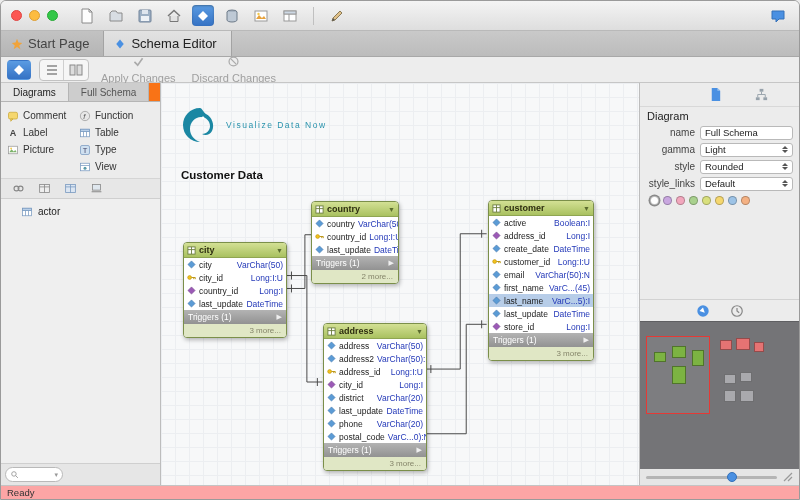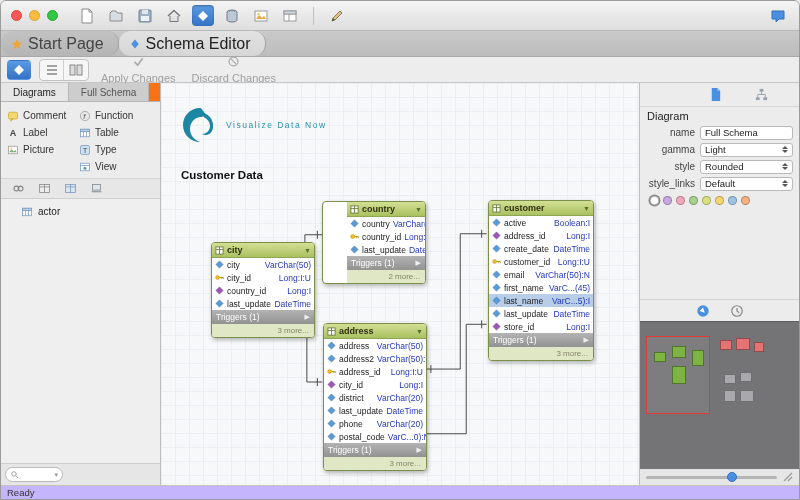--- a/index.html
+++ b/index.html
@@ -17,21 +17,21 @@
   .tb-icons { display:flex; gap:7px; align-items:center; }
   .tb-btn { width:22px; height:21px; display:inline-flex; align-items:center; justify-content:center; border-radius:4px; cursor:default; }
   .tb-btn.pressed { background:linear-gradient(#5a9be2,#3572c4); box-shadow:inset 0 1px 2px rgba(0,0,0,.3); }
   .tb-sep { width:1px; height:18px; background:#c0c0c0; margin:0 8px; }
   .tb-right { margin-left:auto; display:flex; }
   .icn { display:inline-flex; align-items:center; justify-content:center; }
   .icn svg { width:16px; height:16px; }
 
   
   .tabbar { height:26px; flex:0 0 26px; background:linear-gradient(#c9c9c9,#bcbcbc); border-bottom:1px solid #a8a8a8; display:flex; align-items:stretch; }
-  .tab { display:flex; align-items:center; gap:5px; padding:0 14px 0 10px; font-size:16px; color:#444; background:linear-gradient(#c2c2c2,#b5b5b5); border-right:1px solid #a3a3a3; cursor:default;border-radius:12px; }
+  .tab { display:flex; align-items:center; gap:5px; padding:0 14px 0 10px; font-size:13px; color:#444; background:linear-gradient(#c2c2c2,#b5b5b5); border-right:1px solid #a3a3a3; cursor:default; }
   .tab .icn svg{ width:12px; height:12px; }
   .tab.active { background:linear-gradient(#e2e2e2,#d6d6d6); color:#222; }
 
   
   .editbar { height:26px; flex:0 0 26px; background:#ededed; border-bottom:1px solid #c6c6c6; display:flex; align-items:center; padding:0 6px; gap:8px; }
   .eb-btn { width:24px; height:20px; display:inline-flex; align-items:center; justify-content:center; border-radius:4px; border:1px solid transparent; }
   .eb-btn.pressed { background:linear-gradient(#5a9be2,#3572c4); }
   .eb-group { display:flex; border:1px solid #c2c2c2; border-radius:4px; overflow:hidden; background:#f6f6f6; }
   .eb-group .eb-btn { border-radius:0; border:none; border-right:1px solid #cfcfcf; }
   .eb-group .eb-btn:last-child { border-right:none; }
@@ -110,21 +110,21 @@
   .mm-green { background:#7cb342; }
   .mm-red { background:#e57373; }
   .mm-gray { background:#a9a9ad; }
   .mm-viewport { position:absolute; border:1px solid #e53935; background:rgba(255,255,255,.07); }
   .zoomrow { height:16px; display:flex; align-items:center; padding:0 6px; gap:6px; background:#e6e6e6; }
   .zoom-track { position:relative; flex:1; height:3px; background:#b5b5b5; border-radius:2px; }
   .zoom-thumb { position:absolute; top:-3.5px; left:62%; width:10px; height:10px; border-radius:50%; background:#4a90e2; border:1px solid #3570b8; }
   .grip svg { width:10px; height:10px; }
 
   
-  .statusbar { height:14px; flex:0 0 14px; background:#c4b5fd; border-top:1px solid #c4c4c4; display:flex; align-items:center; padding:0 6px; font-size:9.5px; color:#333;text-align:right; }
+  .statusbar { height:14px; flex:0 0 14px; background:#fca5a5; border-top:1px solid #c4c4c4; display:flex; align-items:center; padding:0 6px; font-size:9.5px; color:#333;text-align:right; }
 </style>
 </head>
 <body>
 
 <div class="window">
 
   <div class="titlebar">
     <div class="traffic">
       <span class="light red"></span>
       <span class="light yellow"></span>
@@ -441,21 +441,21 @@
         <path d="M157 296.5 V304.5"></path>
         <path d="M131 189.5 V197.5"></path>
         <path d="M327 151.5 H300.5 V287.5 H266"></path>
         <path d="M322 147.5 V155.5"></path>
         <path d="M271 283.5 V291.5"></path>
         <path d="M327 242.5 H306.5 V352.5 H266"></path>
         <path d="M322 238.5 V246.5"></path>
       </svg>
 
       <div id="entities">
-          <div class="entity" style="left: 22px; top: 159px; width: 104px; margin-left: 28px;">
+          <div class="entity" style="left: 22px; top: 159px; width: 104px;">
             <div class="entity-header">
               <span class="icn">
                 <svg viewBox="0 0 10 10">
                   <rect x="1" y="1" width="8" height="8" fill="#fff" stroke="#6b7d3e"></rect>
                   <path d="M1 4h8M5 1v8" stroke="#6b7d3e"></path>
                 </svg>
               </span>
               <span class="ename">city</span>
               <span class="tri">▼</span>
             </div>
@@ -495,21 +495,21 @@
               </span>
               <span class="fname">last_update</span>
               <span class="ftype">DateTime</span>
             </div>
             <div class="entity-triggers">
               <span>Triggers (1)</span>
               <span class="arr">▶</span>
             </div>
             <div class="entity-more">3 more...</div>
           </div>
-          <div class="entity" style="left: 161px; top: 118px; width: 104px; padding-left: 24px;">
+          <div class="entity" style="left: 150px; top: 118px; width: 88px;">
             <div class="entity-header">
               <span class="icn">
                 <svg viewBox="0 0 10 10">
                   <rect x="1" y="1" width="8" height="8" fill="#fff" stroke="#6b7d3e"></rect>
                   <path d="M1 4h8M5 1v8" stroke="#6b7d3e"></path>
                 </svg>
               </span>
               <span class="ename">country</span>
               <span class="tri">▼</span>
             </div>

